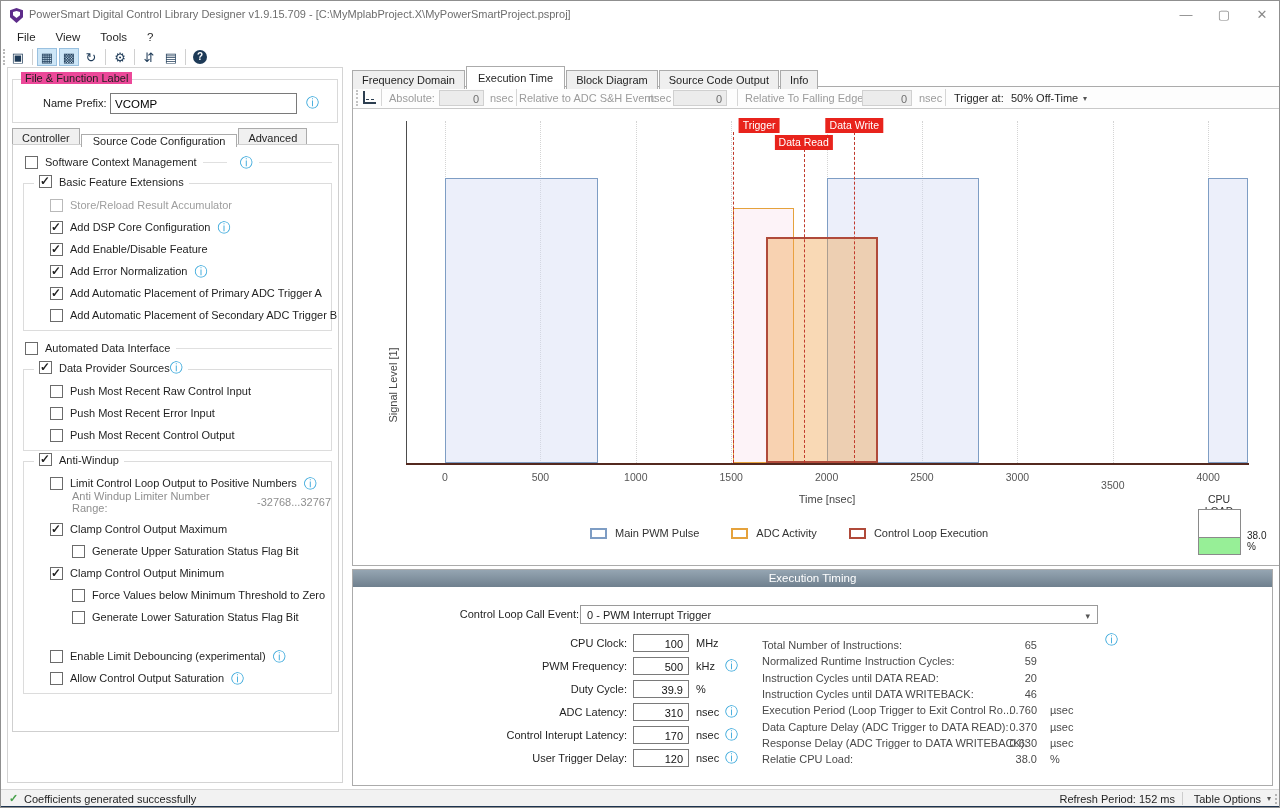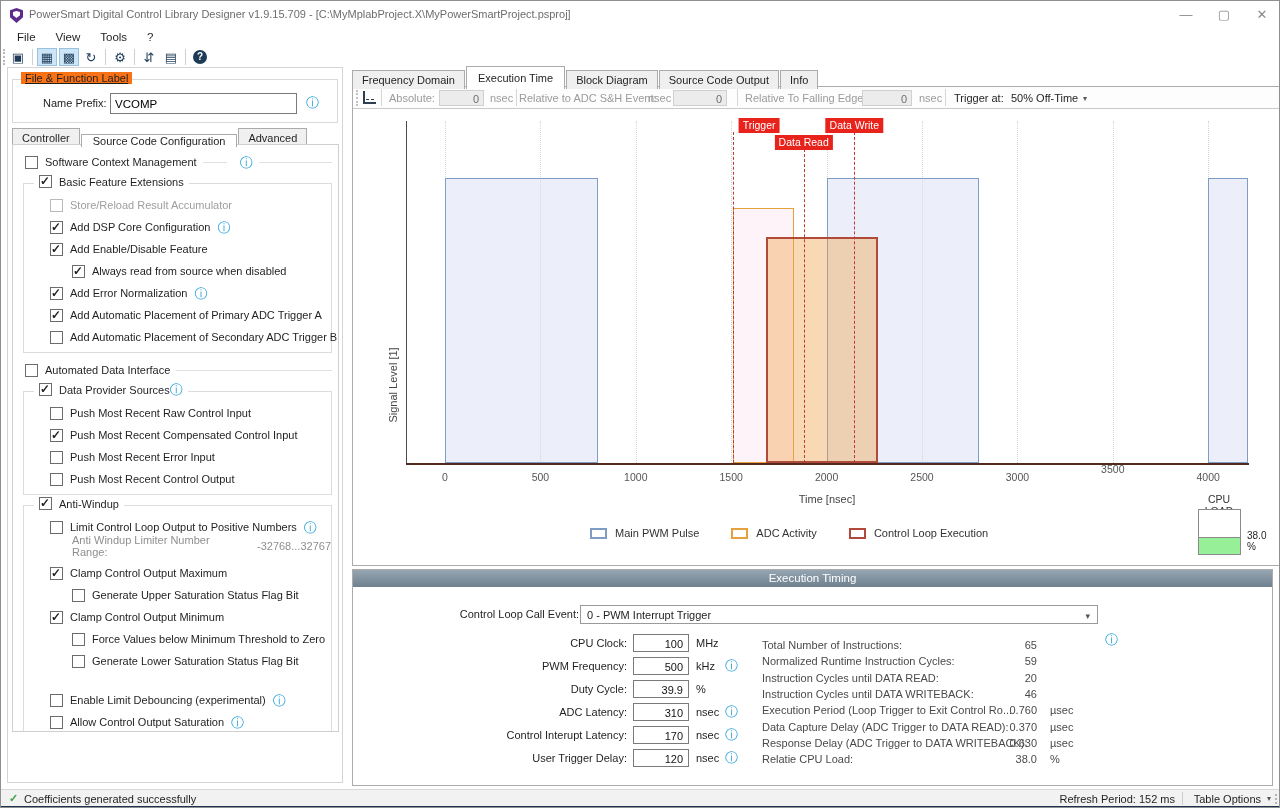--- a/index.html
+++ b/index.html
@@ -25,21 +25,21 @@
   .tbi { width:20px; height:18px; margin:0 1px; display:flex; align-items:center; justify-content:center;
          color:#1d3a57; font-size:13px; border:1px solid transparent; }
   .tbi.active { background:#cde6f7; border-color:#9ac1e0; }
   .tbi.round span { display:block; width:14px; height:14px; background:#1d3a57; color:#fff; border-radius:50%;
          font-size:10px; line-height:14px; text-align:center; font-weight:bold; }
   .tb-sep { width:1px; height:16px; background:#d0d0d0; margin:0 3px; }
 
   
   .left-panel { position:absolute; left:6px; top:66px; width:336px; height:716px; background:#fff; border:1px solid #d4d4d4; }
   .ffl { position:absolute; left:4px; top:11px; right:4px; height:44px; border:1px solid #d9d9d9; }
-  .ffl-label { position:absolute; left:8px; top:-8px; background:#f97316; padding:0 4px; color:#1f1f1f;text-decoration:underline; }
+  .ffl-label { position:absolute; left:8px; top:-8px; background:#ec4899; padding:0 4px; color:#1f1f1f; }
   .ffl-row { position:absolute; left:0; top:13px; width:100%; }
   .np-label { position:absolute; left:30px; top:4px; }
   .np-input { position:absolute; left:97px; top:0; width:187px; height:21px; border:1px solid #7a7a7a; background:#fff;
               font-family:"Liberation Sans",sans-serif; font-size:11.5px; padding:0 4px; }
   .ffl .info-i { position:absolute; left:293px; top:3px; }
   .info-i { color:#2ea3d9; font-size:13px; line-height:13px; font-style:normal; }
 
   .ltabs { position:absolute; left:4px; top:60px; display:flex; align-items:flex-end; }
   .ltab { padding:3px 9px 3px; background:#f0f0f0; border:1px solid #ababab; border-bottom:none; color:#1f1f1f; margin-right:1px; }
   .ltab.active { background:#fff; padding:0 11px; position:relative; z-index:3; }
@@ -226,24 +226,20 @@
             </div>
             <div class="cbrow">
               <span class="cb checked"></span>
               <span class="cb-label">Add DSP Core Configuration</span>
               <span class="info-i">ⓘ</span>
             </div>
             <div class="cbrow">
               <span class="cb checked"></span>
               <span class="cb-label">Add Enable/Disable Feature</span>
             </div>
-            <div class="cbrow ind1">
-              <span class="cb checked"></span>
-              <span class="cb-label">Always read from source when disabled</span>
-            </div>
             <div class="cbrow">
               <span class="cb checked"></span>
               <span class="cb-label">Add Error Normalization</span>
               <span class="info-i">ⓘ</span>
             </div>
             <div class="cbrow">
               <span class="cb checked"></span>
               <span class="cb-label">Add Automatic Placement of Primary ADC Trigger A</span>
             </div>
             <div class="cbrow">
@@ -262,24 +258,20 @@
       <div class="fs">
         <div class="fs-head">
           <span class="cb checked"></span>
           <span class="cb-label">Data Provider Sources</span>
           <span class="info-i">ⓘ</span>
         </div>
         <div class="fs-body">
             <div class="cbrow">
               <span class="cb"></span>
               <span class="cb-label">Push Most Recent Raw Control Input</span>
-            </div>
-            <div class="cbrow">
-              <span class="cb checked"></span>
-              <span class="cb-label">Push Most Recent Compensated Control Input</span>
             </div>
             <div class="cbrow">
               <span class="cb"></span>
               <span class="cb-label">Push Most Recent Error Input</span>
             </div>
             <div class="cbrow">
               <span class="cb"></span>
               <span class="cb-label">Push Most Recent Control Output</span>
             </div>
           </div>
@@ -377,21 +369,21 @@
         <div class="tick" style="left: 282.8px; top: 384px;">1000</div>
         <div class="gline" style="left: 378.2px; top: 34px; height: 342px;"></div>
         <div class="tick" style="left: 378.2px; top: 384px;">1500</div>
         <div class="gline" style="left: 473.6px; top: 34px; height: 342px;"></div>
         <div class="tick" style="left: 473.6px; top: 384px;">2000</div>
         <div class="gline" style="left: 569px; top: 34px; height: 342px;"></div>
         <div class="tick" style="left: 569px; top: 384px;">2500</div>
         <div class="gline" style="left: 664.4px; top: 34px; height: 342px;"></div>
         <div class="tick" style="left: 664.4px; top: 384px;">3000</div>
         <div class="gline" style="left: 759.8px; top: 34px; height: 342px;"></div>
-        <div class="tick" style="left: 759.8px; top: 376px;">3500</div>
+        <div class="tick" style="left: 759.8px; top: 392px;">3500</div>
         <div class="gline" style="left: 855.2px; top: 34px; height: 342px;"></div>
         <div class="tick" style="left: 855.2px; top: 384px;">4000</div>
         <div class="yaxis" style="left: 53px; top: 34px; height: 342px;"></div>
         <div class="xaxis" style="left: 53px; top: 376px; width: 843px;"></div>
         <div class="pulse" style="left: 92px; width: 152.64px; top: 91px; height: 285px; border: 1.5px solid rgb(126, 157, 196); background: rgba(213, 219, 245, 0.45); z-index: 2;"></div>
         <div class="pulse" style="left: 473.6px; width: 152.64px; top: 91px; height: 285px; border: 1.5px solid rgb(126, 157, 196); background: rgba(213, 219, 245, 0.45); z-index: 2;"></div>
         <div class="pulse" style="left: 855.2px; width: 39.8px; top: 91px; height: 285px; border: 1.5px solid rgb(126, 157, 196); background: rgba(213, 219, 245, 0.45); z-index: 2;"></div>
         <div class="pulse" style="left: 380.108px; width: 61.056px; top: 120.925px; height: 255.075px; border: 1.5px solid rgb(229, 162, 60); background: rgba(250, 215, 232, 0.3); z-index: 3;"></div>
         <div class="pulse" style="left: 412.544px; width: 112.572px; top: 149.995px; height: 226.005px; border: 2px solid rgb(176, 74, 58); background: rgba(240, 160, 70, 0.4); z-index: 4;"></div>
         <div class="mline" style="left: 380.108px; top: 45px; height: 331px;"></div>

